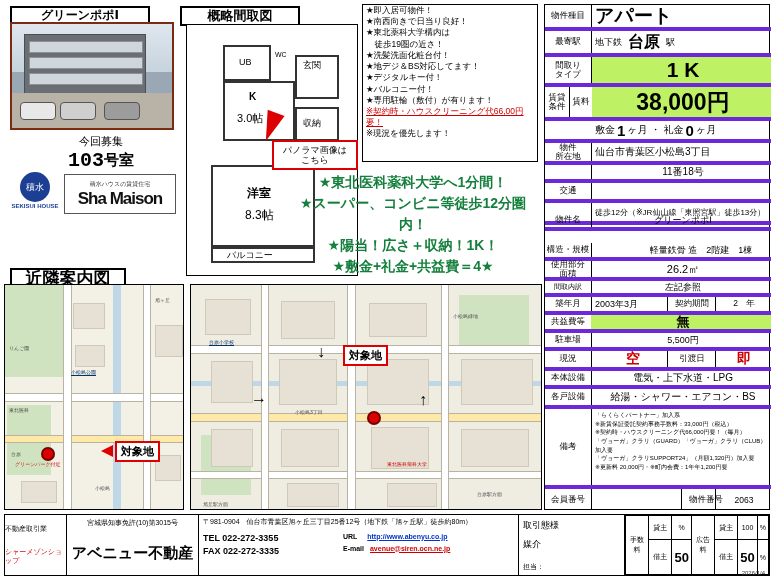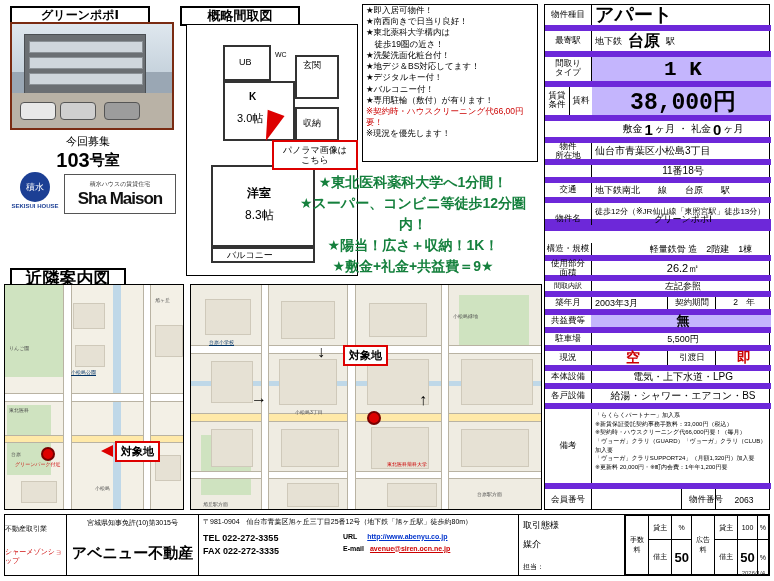--- a/index.html
+++ b/index.html
@@ -14,21 +14,21 @@
               font-size:12px;font-weight:bold;}
   #photo{left:10px;top:22px;width:164px;height:108px;border:2px solid #7a2b12;background:#9aa7b4;overflow:hidden;}
   .ph-sky{position:absolute;left:0;top:0;width:100%;height:46%;background:linear-gradient(#dfe7ee,#c7d3dd);}
   .ph-bld{position:absolute;left:12px;top:10px;width:120px;height:62px;background:#6b6f73;border:1px solid #4b4f53;}
   .ph-bld .row{position:absolute;left:4px;width:112px;height:10px;background:#cfd6dc;border:1px solid #8b9196;}
   .ph-ground{position:absolute;left:0;bottom:0;width:100%;height:34%;background:#b9b2a6;}
   .ph-car{position:absolute;bottom:8px;width:34px;height:16px;background:#e8e8e8;border:1px solid #555;border-radius:4px;}
   .ph-car.c2{background:#cfcfcf;}
   .ph-car.c3{background:#9c9c9c;}
 
-  #recruitWrap{left:28px;top:134px;width:120px;height:36px;}
+  #recruitWrap{left:41px;top:134px;width:120px;height:36px;font-family:Liberation Mono, monospace;}
   #recruitTxt{font-size:11px;}
   #roomNo{font-size:15px;font-weight:bold;}
   #roomNo .num{font-size:20px;color:#000;}
 
   #logoRow{left:6px;top:172px;width:172px;height:44px;}
   #sekisui{left:0;top:0;width:58px;height:44px;}
   .sekisui-mark{width:30px;height:30px;border-radius:50%;background:#1c3f94;color:#fff;font-size:9px;
                 display:flex;align-items:center;justify-content:center;margin:0 auto;}
   .sekisui-txt{font-size:6px;text-align:center;color:#1c3f94;font-weight:bold;margin-top:1px;}
   #shamaison{left:58px;top:2px;width:112px;height:40px;border:1px solid #555;background:#fff;}
@@ -78,27 +78,27 @@
 
   
   #pointBox{left:362px;top:4px;width:176px;height:158px;border:1px solid #000;background:#fff;}
   #pointTtl{font-size:15px;font-weight:bold;text-align:center;margin-top:2px;}
   .pt{font-size:8.5px;line-height:1.32;color:#000;padding-left:3px;}
   #redLines{left:288px;top:172px;width:250px;height:104px;}
   .redLine{font-size:14px;font-weight:bold;color:#15803d;text-align:center;line-height:1.5;}
 
   
   #rt{left:544px;top:4px;width:226px;height:506px;border:1px solid #000;}
-  .trow{position:absolute;left:0;width:226px;border-bottom:6px solid #6d28d9;box-sizing:border-box;}
+  .trow{position:absolute;left:0;width:226px;border-bottom:4px solid #6d28d9;box-sizing:border-box;}
   .lab{position:absolute;left:0;top:0;width:46px;height:100%;border-right:1px solid #000;
        display:flex;align-items:center;justify-content:center;font-size:8.5px;text-align:center;line-height:1.1;}
   .val{position:absolute;left:46px;top:0;right:0;height:100%;display:flex;align-items:center;
        padding-left:4px;font-size:9px;}
   .bigval{font-size:19px;font-weight:bold;}
-  .yel{background:#c4b5fd;font-family:Liberation Mono, monospace;}
+  .yel{background:#bef264;}
   .subcell{position:absolute;top:0;height:100%;border-left:1px solid #000;display:flex;align-items:center;
            justify-content:center;font-size:8.5px;}
 
   
   #footer{left:4px;top:514px;width:766px;height:62px;border:1px solid #000;}
   .fcell{position:absolute;box-sizing:border-box;}
   .fsmall{font-size:7px;line-height:1.25;}
   .fmid{font-size:9px;}
   #companyName{font-size:15px;font-weight:bold;}
   .blue{color:#0033cc;text-decoration:underline;}
@@ -236,29 +236,29 @@
   <div class="box" id="pointBox">
     <div class="pt">★即入居可物件！</div>
     <div class="pt">★南西向きで日当り良好！</div>
     <div class="pt">★東北薬科大学構内は</div>
     <div class="pt">　徒歩19圏の近さ！</div>
     <div class="pt">★洗髪洗面化粧台付！</div>
     <div class="pt">★地デジ＆BS対応してます！</div>
     <div class="pt">★デジタルキー付！</div>
     <div class="pt">★バルコニー付！</div>
     <div class="pt">★専用駐輪（敷付）が有ります！</div>
-    <div class="pt" style="color:#c00;">※契約時・ハウスクリーニング代66,00円要！</div>
+    <div class="pt" style="color:#c00;text-decoration:underline;">※契約時・ハウスクリーニング代66,00円要！</div>
     <div class="pt">※現況を優先します！</div>
   </div>
 
   <div class="box" id="redLines">
     <div class="redLine">★東北医科薬科大学へ1分間！</div>
     <div class="redLine">★スーパー、コンビニ等徒歩12分圏内！</div>
     <div class="redLine">★陽当！広さ＋収納！1K！</div>
-    <div class="redLine">★敷金+礼金+共益費＝9★</div>
+    <div class="redLine">★敷金+礼金+共益費＝4★</div>
   </div>
 
   <div class="box" id="rt">
 
     <div class="trow" style="top:0;height:26px;">
       <div class="lab">物件種目</div>
       <div class="val bigval">アパート</div>
     </div>
 
     <div class="trow" style="top:26px;height:26px;">
@@ -278,21 +278,21 @@
     <div class="trow yel" style="top:82px;height:34px;">
       <div class="lab" style="background:#fff;border-right:none;width:24px;">賃貸条件</div>
       <div class="subcell" style="left:24px;width:22px;background:#fff;">賃料</div>
       <div class="val" style="justify-content:center;">
         <span style="font-size:23px;font-weight:bold;">38,000円</span>
       </div>
     </div>
 
     <div class="trow" style="top:116px;height:22px;">
       <div class="lab" style="border-right:none;"></div>
-      <div class="val" style="font-size:10px;justify-content:center;">
+      <div class="val" style="font-size:10px;">
         <span>敷金</span>
         <b style="font-size:15px;margin:0 2px;">1</b>
           <span>ヶ月</span>
         <span style="margin:0 3px;">・</span>
         <span>礼金</span>
         <b style="font-size:15px;margin:0 2px;">0</b>
           <span>ヶ月</span>
       </div>
     </div>
 
@@ -301,21 +301,20 @@
       <div class="val" style="font-size:10px;">仙台市青葉区小松島3丁目</div>
     </div>
 
     <div class="trow" style="top:160px;height:18px;">
       <div class="lab"></div>
       <div class="val" style="justify-content:center;font-size:10px;">11番18号</div>
     </div>
 
     <div class="trow" style="top:178px;height:20px;">
       <div class="lab">交通</div>
-      <div class="val">地下鉄南北　　線　　台原　　駅</div>
     </div>
 
     <div class="trow" style="top:198px;height:22px;">
       <div class="lab"></div>
       <div class="val" style="font-size:8px;">徒歩12分（※JR仙山線「東照宮駅」徒歩13分）</div>
     </div>
 
     <div class="trow" style="top:208px;height:18px;font-family:Liberation Serif, serif;">
       <div class="lab">物件名</div>
       <div class="val" style="justify-content:center;">グリーンポポⅠ</div>

